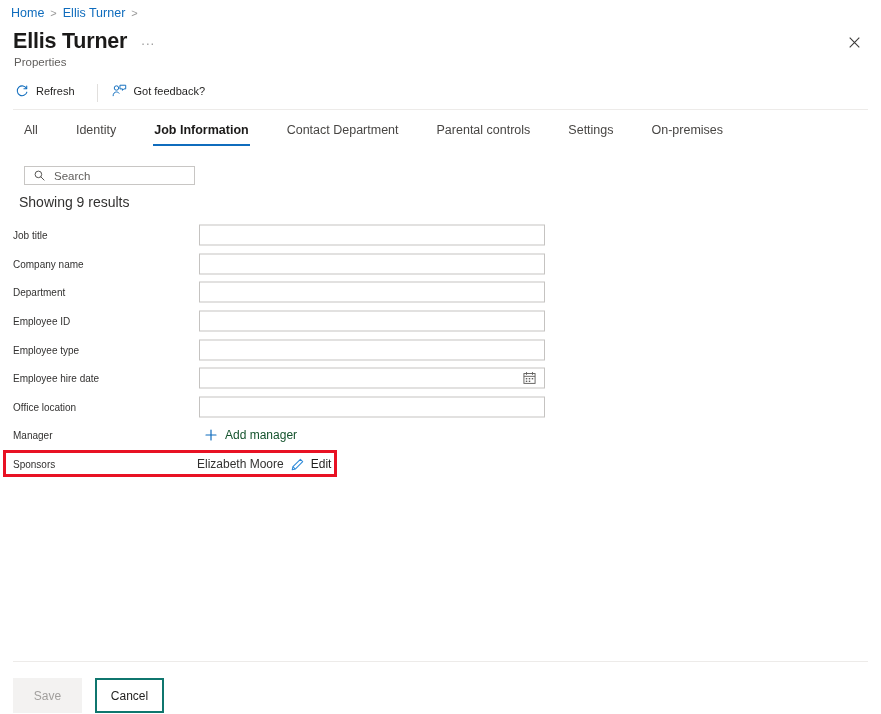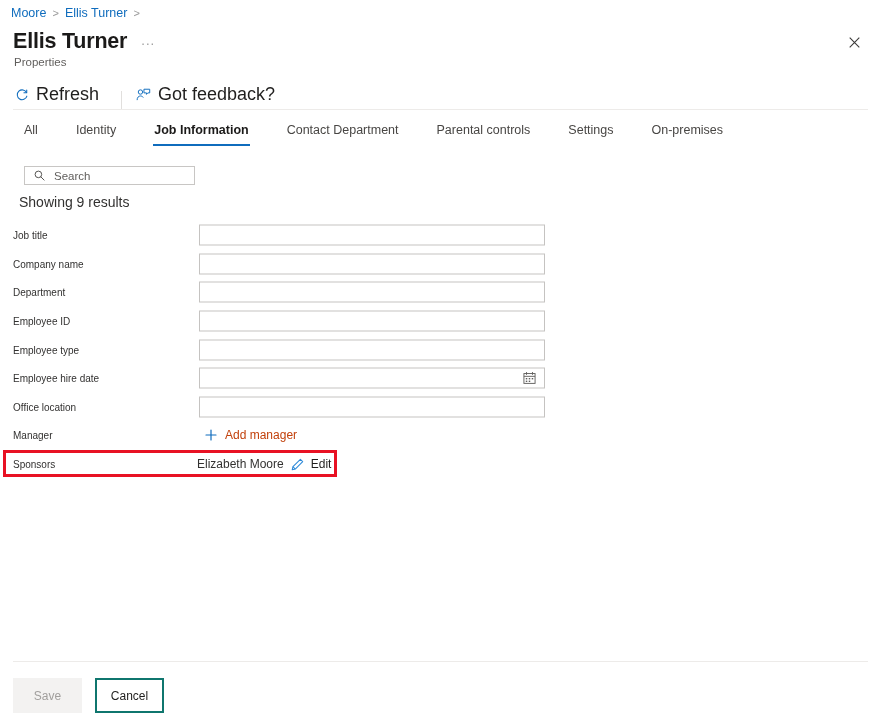--- a/index.html
+++ b/index.html
@@ -45,21 +45,21 @@
   .close-btn {
     position: absolute; right: 16px; top: 31px;
     width: 22px; height: 22px; display:flex; align-items:center; justify-content:center;
     cursor: pointer; color: #3b3a39;
   }
 
   
   .cmdbar {
     position: absolute; left: 13px; top: 80px;
     display: flex; align-items: flex-end; gap: 0px;
-    font-size: 18px;
+    font-size: 11px;
   }
   .cmd-item {
     display: flex; align-items: center; gap: 7px;
     padding: 4px 10px 4px 2px; cursor: pointer; color: #201f1e;
     white-space: nowrap;
   }
   .cmd-sep { width:1px; height: 18px; background:#e1dfdd; margin: 0 12px; }
   .cmd-icon { color:#0f6cbd; display:flex; align-items:center; }
 
   .hdr-divider {
@@ -114,21 +114,21 @@
     padding: 0 6px; outline: none;
   }
   .field-input.has-icon { padding-right: 24px; }
   .cal-ic {
     position: absolute; left: 523px; top: 50%; transform: translateY(-50%);
     display:flex; align-items:center; color:#605e5c; pointer-events:none;
   }
   .action-link {
     position: absolute; left: 205px; top: 50%; transform: translateY(-50%);
     display: flex; align-items: center; gap: 8px;
-    font-size: 12px; color: #c2410c; cursor: pointer; white-space: nowrap;
+    font-size: 12px; color: #14532d; cursor: pointer; white-space: nowrap;
   }
   .plus-ic { color:#0f6cbd; display:flex; align-items:center; }
   .value-group {
     position: absolute; left: 197px; top: 50%; transform: translateY(-50%);
     display: flex; align-items: center; gap: 7px;
     font-size: 12px; color: #323130; white-space: nowrap;
   }
   .pencil-ic { color:#2b88d8; display:flex; align-items:center; cursor:pointer; }
   .edit-link { color:#201f1e; cursor:pointer; }
 
@@ -154,21 +154,21 @@
   }
   .btn-save { background:#f3f2f1; color:#a19f9d; border:1px solid #f3f2f1; cursor:default; }
   .btn-cancel { background:#fff; color:#201f1e; border:2px solid #0f766e; }
 </style>
 </head>
 <body>
 
 <div class="page">
 
   <div class="breadcrumb">
-    <span class="crumb-link">Moore</span>
+    <span class="crumb-link">Home</span>
     <span class="crumb-sep">&gt;</span>
     <span class="crumb-link">Ellis Turner</span>
     <span class="crumb-sep">&gt;</span>
   </div>
 
   <div class="title-row">
     <span class="page-title">Ellis Turner</span>
     <span class="ellipsis-menu">...</span>
   </div>
   <div class="subtitle">Properties</div>

